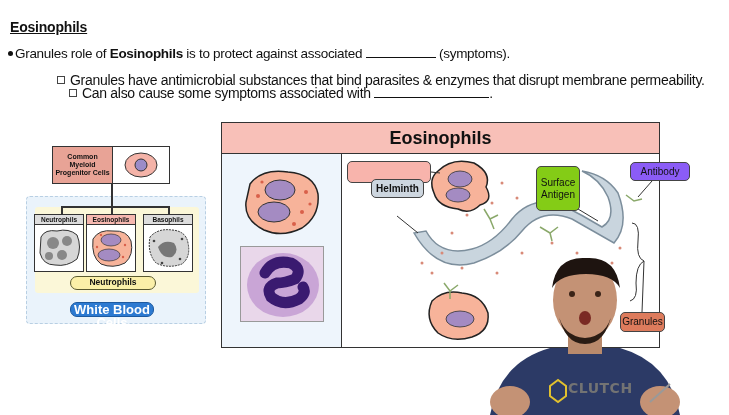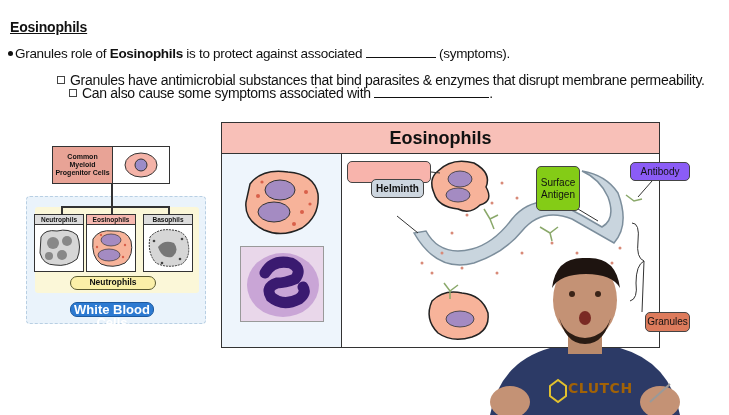--- a/index.html
+++ b/index.html
@@ -35,27 +35,27 @@
   
   .diagram { position: absolute; left: 221px; top: 122px; width: 439px; height: 226px; border: 1.5px solid #333; background: #fff; }
   .diag-title { position: absolute; left: 0; top: 0; width: 100%; height: 31px; background: #f8c0b8; border-bottom: 1.5px solid #333; font-size: 18px; font-weight: bold; text-align: center; line-height: 31px; }
   .left-pane { position: absolute; left: 0; top: 31px; width: 120px; height: 193px; background: #eef5fc; border-right: 1.5px solid #333; }
   .micro { position: absolute; left: 18px; top: 92px; width: 84px; height: 76px; background: #e9d7ea; border: 1px solid #999; overflow: hidden; }
   .label-box { position: absolute; border: 1.5px solid #444; border-radius: 5px; font-size: 10px; text-align: center; display: flex; align-items: center; justify-content: center; line-height: 1.2; }
   .lb-blank { left: 125px; top: 38px; width: 84px; height: 22px; background: #f8b4ac; }
   .lb-helminth { left: 149px; top: 56px; width: 53px; height: 19px; background: #cdd6df; font-weight: bold; }
   .lb-surface { left: 314px; top: 43px; width: 44px; height: 45px; background: #84cc16; }
   .lb-antibody { left: 408px; top: 39px; width: 60px; height: 19px; background: #8b5cf6; }
-  .lb-granules { left: 398px; top: 189px; width: 45px; height: 20px; background: #dd7b5c; margin-left: 25px; }
+  .lb-granules { left: 398px; top: 189px; width: 45px; height: 20px; background: #dd7b5c; }
 
   svg { position: absolute; left: 0; top: 0; overflow: visible; }
 
   
   .presenter { position: absolute; left: 480px; top: 252px; width: 210px; height: 163px; }
-  .clutch-text { position: absolute; left: 88px; top: 128px; color: #a16207; font-size: 14px; font-weight: bold; letter-spacing: 0.5px; font-family: "DejaVu Sans", sans-serif; }
+  .clutch-text { position: absolute; left: 88px; top: 128px; color: #737373; font-size: 14px; font-weight: bold; letter-spacing: 0.5px; font-family: "DejaVu Sans", sans-serif; }
 </style>
 </head>
 <body>
 
 <div class="heading">Eosinophils</div>
 
 <div class="bullet-line">
   <span class="dot"></span><span>Granules role of </span><b>Eosinophils</b><span> is to protect against associated </span><span class="blank" style="width:70px"></span><span> (symptoms).</span>
 </div>
 

